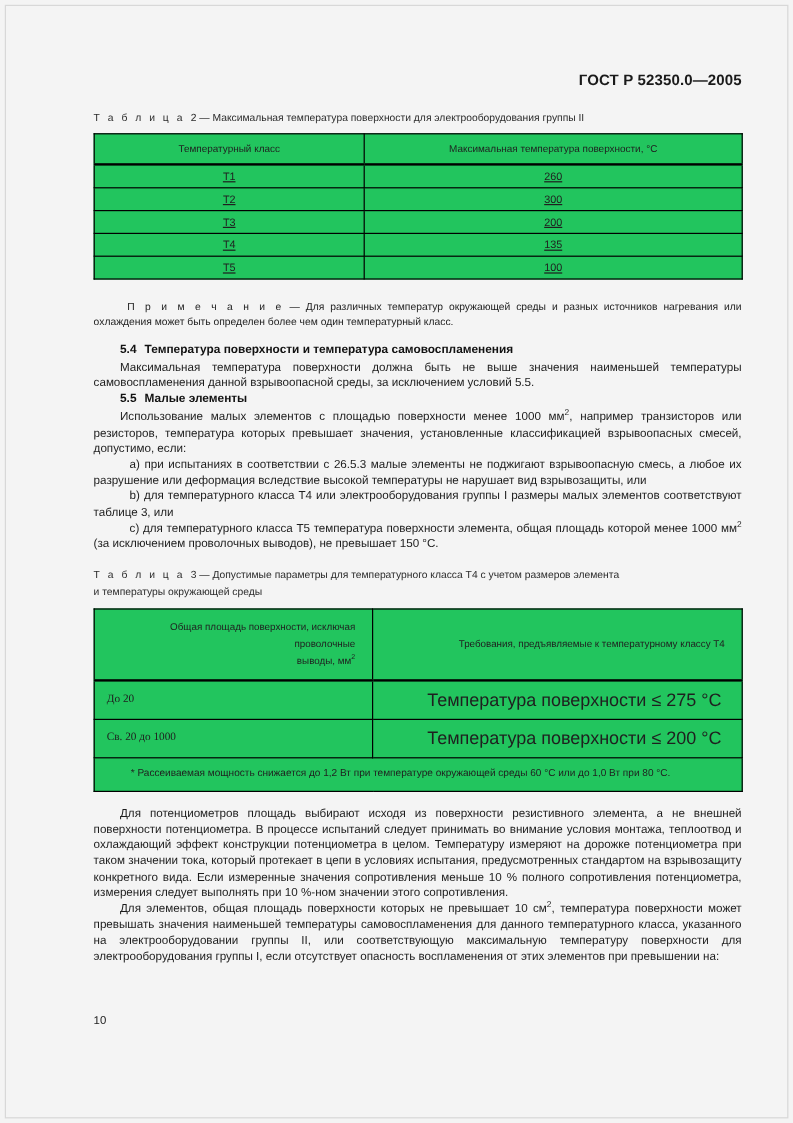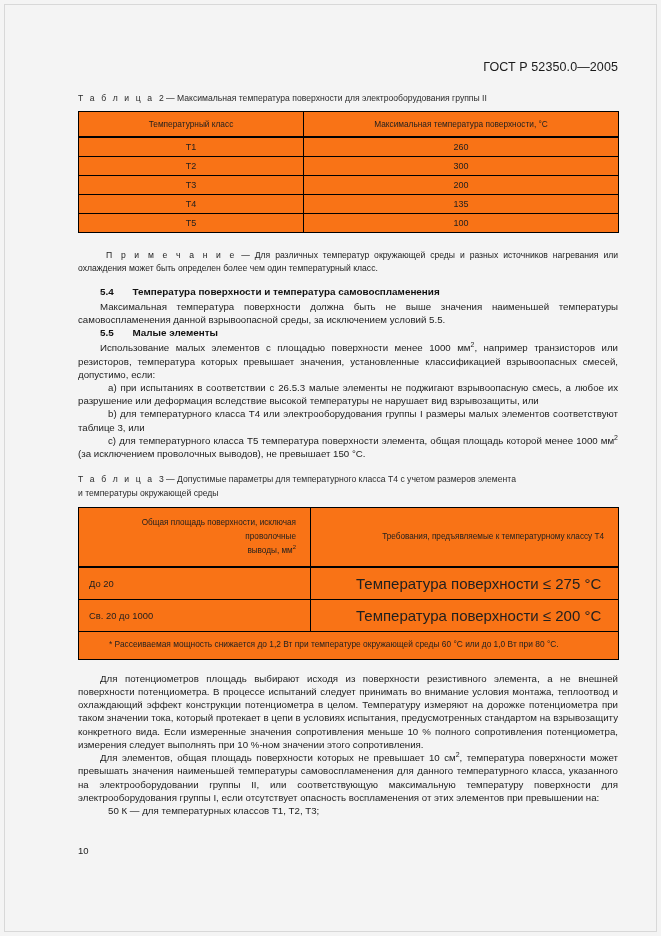--- a/index.html
+++ b/index.html
@@ -28,75 +28,77 @@
     box-sizing: border-box;
     pointer-events: none;
   }
   .doc-header {
     position: absolute;
     left: 78px;
     top: 60px;
     width: 540px;
     text-align: right;
     font-size: 12.5px;
-    font-weight: normal;
+    font-weight: bold;
     color: #1a1a1a;
     letter-spacing: 0.1px;
   }
   .tbl-caption {
     font-size: 8.6px;
     color: #2b2b2b;
     line-height: 1.55;
     text-align: left;
   }
   .tbl-caption .spaced {
     letter-spacing: 2.1px;
   }
   table.grid {
     border-collapse: collapse;
     width: 540px;
     table-layout: fixed;
-    background: #f97316;
+    background: #22c55e;
   }
   table.grid td, table.grid th {
     border: 1px solid #000000;
     font-weight: normal;
     color: #1f1f1f;
     padding: 3px 6px;
     vertical-align: middle;
   }
   
   #table2 { margin-top: 6px; }
   #table2 th {
     font-size: 8.3px;
     text-align: center;
     padding: 7px 4px;
     border-bottom-width: 2px;
   }
   #table2 td {
     font-size: 9px;
     text-align: center;
     padding: 4px 0;
+    text-decoration: underline;
   }
   #table2 col.c1 { width: 225px; }
   #table2 col.c2 { width: 315px; }
 
   
   #table3 { margin-top: 7px; }
   #table3 th {
     font-size: 8.2px;
     text-align: right;
     padding: 8px 14px;
     line-height: 1.7;
     border-bottom-width: 2px;
   }
   #table3 td.left {
     font-size: 9.4px;
     text-align: left;
     padding: 7px 10px;
+    font-family: Liberation Serif, serif;
   }
   #table3 td.mid {
     font-size: 15px;
     text-align: left;
     padding: 7px 10px 7px 45px;
   }
   #table3 td.note {
     font-size: 8.4px;
     text-align: left;
     padding: 6px 8px 7px 8px;
@@ -118,21 +120,21 @@
   p.body.ind { text-indent: 22px; }
   p.body.ind-list { text-indent: 30px; }
   .sec-head {
     font-size: 9.9px;
     font-weight: bold;
     color: #111111;
     margin: 0;
     text-indent: 22px;
     line-height: 1.5;
   }
-  .sec-head .num { margin-right: 16px; }
+  .sec-head .num { margin-right: 4px; }
   .note-block {
     font-size: 8.6px;
     line-height: 1.5;
     color: #222222;
     text-align: justify;
     margin: 0;
   }
   .note-block .lead {
     letter-spacing: 1.9px;
     padding-left: 28px;
@@ -252,18 +254,17 @@
         </tr>
       </tbody>
     </table>
 
     <div class="gap-d"></div>
 
     <p class="body ind">Для потенциометров площадь выбирают исходя из поверхности резистивного элемента, а не внешней поверхности потенциометра. В процессе испытаний следует принимать во внимание условия монтажа, теплоотвод и охлаждающий эффект конструкции потенциометра в целом. Температуру измеряют на дорожке потенциометра при таком значении тока, который протекает в цепи в условиях испытания, предусмотренных стандартом на взрывозащиту конкретного вида. Если измеренные значения сопротивления меньше 10 % полного сопротивления потенциометра, измерения следует выполнять при 10 %-ном значении этого сопротивления.</p>
 
     <p class="body ind"><span>Для элементов, общая площадь поверхности которых не превышает 10 см</span><sup>2</sup><span>, температура поверхности может превышать значения наименьшей температуры самовоспламенения для данного температурного класса, указанного на электрооборудовании группы II, или соответствующую максимальную температуру поверхности для электрооборудования группы I, если отсутствует опасность воспламенения от этих элементов при превышении на:</span></p>
 
-    <p class="body ind-list">50 К — для температурных классов Т1, Т2, Т3;</p>
 
   </div>
 
   <div class="page-num">10</div>
 </div>
 
 </body></html>

